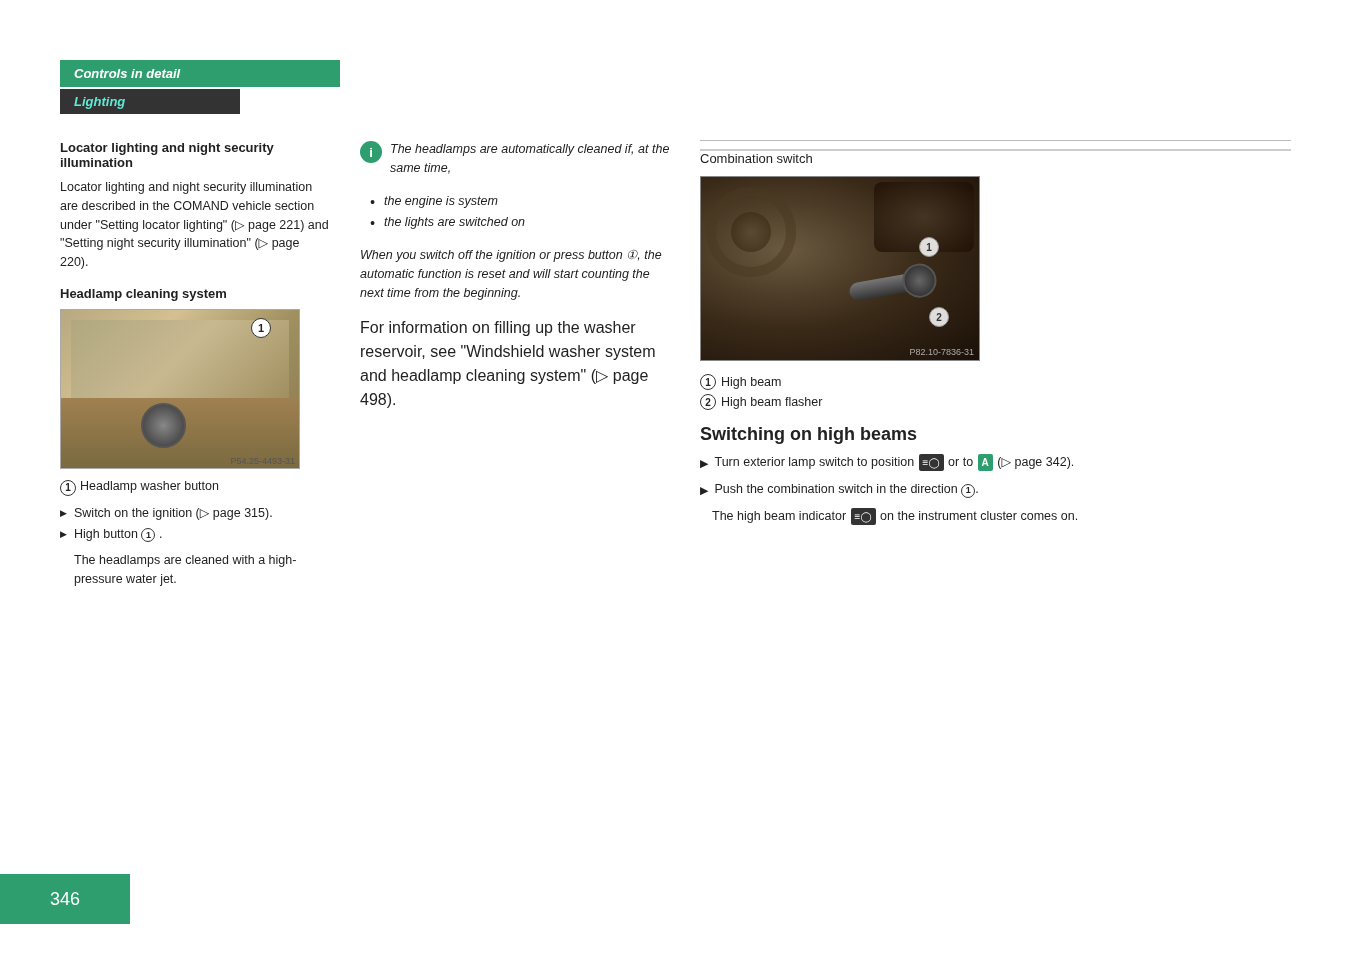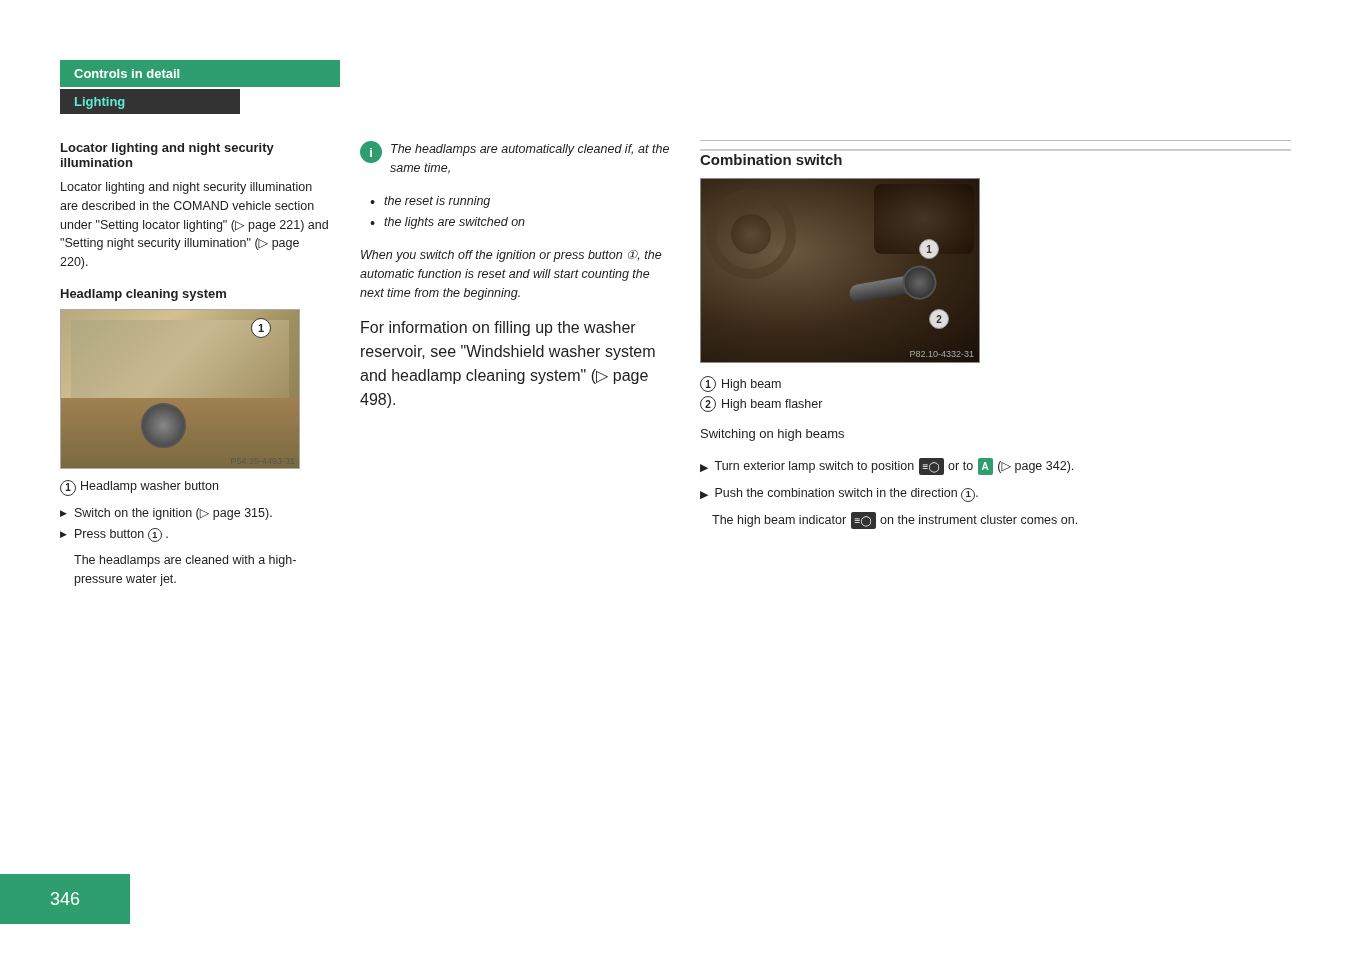--- a/index.html
+++ b/index.html
@@ -12,20 +12,21 @@
       color: #222;
       position: relative;
     }
 
     
     .header-bar {
       position: absolute;
       top: 60px;
       left: 60px;
       right: 60px;
+      font-style: italic;
     }
 
     .controls-title-bar {
       background: #2e9e6e;
       color: white;
       font-weight: bold;
       font-size: 13px;
       padding: 6px 14px;
       display: inline-block;
       min-width: 280px;
@@ -234,22 +235,22 @@
       margin-bottom: 14px;
     }
 
     
     .col-right {
       flex: 1;
       padding-left: 10px;
     }
 
     .combination-title {
-      font-weight: bold;
-      font-size: 15px;
+      font-weight: normal;
+      font-size: 13px;
       margin-bottom: 10px;
       border-top: 2px solid #ccc;
       padding-top: 0;
     }
 
     
     .switch-img {
       width: 280px;
       height: 185px;
       background: linear-gradient(135deg, #3a3530 0%, #504840 40%, #2a2520 100%);
@@ -271,23 +272,23 @@
       display: flex;
       align-items: center;
       gap: 5px;
     }
 
     .high-beam-section {
       margin-top: 14px;
     }
 
     .high-beam-title {
-      font-weight: normal;
-      font-size: 13px;
-      margin-bottom: 16px;
+      font-weight: bold;
+      font-size: 18px;
+      margin-bottom: 8px;
     }
 
     .arrow-bullet {
       display: flex;
       align-items: flex-start;
       gap: 6px;
       font-size: 12.5px;
       line-height: 1.5;
       margin-bottom: 8px;
     }
@@ -379,38 +380,38 @@
     <div class="caption-item">
       <span class="circle-num">1</span>
       <span>Headlamp washer button</span>
     </div>
 
     <ul class="bullet-list">
       <li>
         <span>Switch on the ignition (▷ page 315).</span>
       </li>
       <li>
-        <span>Press button</span>
+        <span>High button</span>
         <span class="circle-num" style="display:inline-flex;width:14px;height:14px;font-size:9px;">1</span>
         <span>.</span>
       </li>
     </ul>
     <div class="sub-text">The headlamps are cleaned with a high-pressure water jet.</div>
   </div>
 
   <div class="col-middle">
 
     <div class="info-box">
       <div class="info-icon">i</div>
       <div class="info-text">The headlamps are automatically cleaned if, at the same time,</div>
     </div>
 
     <ul class="bullet-points">
       <li>
-        <span>the reset is running</span>
+        <span>the engine is system</span>
       </li>
       <li>
         <span>the lights are switched on</span>
       </li>
     </ul>
 
     <div class="italic-para">
       <span>When you switch off the ignition or press button ①, the automatic function is reset and will start counting the next time from the beginning.</span>
     </div>
 
@@ -431,21 +432,21 @@
         <div style="position:absolute;top:5px;right:5px;width:100px;height:70px;background:radial-gradient(ellipse,#4a3a28,#1a0a00);border-radius:8px;opacity:0.7;"></div>
 
         <div style="position:absolute;top:100px;right:50px;width:80px;height:18px;background:linear-gradient(to bottom,#777,#333);border-radius:9px;transform:rotate(-10deg);">
           <div style="position:absolute;right:-8px;top:-8px;width:34px;height:34px;background:radial-gradient(circle,#666,#222);border-radius:50%;border:2px solid #555;"></div>
         </div>
 
         <div style="position:absolute;top:60px;right:40px;width:20px;height:20px;border:1.5px solid #999;border-radius:50%;display:flex;align-items:center;justify-content:center;font-size:10px;font-weight:bold;background:rgba(255,255,255,0.85);color:#333;">1</div>
 
         <div style="position:absolute;top:130px;right:30px;width:20px;height:20px;border:1.5px solid #999;border-radius:50%;display:flex;align-items:center;justify-content:center;font-size:10px;font-weight:bold;background:rgba(255,255,255,0.85);color:#333;">2</div>
 
-        <div style="position:absolute;bottom:3px;right:5px;font-size:9px;color:#aaa;">P82.10-4332-31</div>
+        <div style="position:absolute;bottom:3px;right:5px;font-size:9px;color:#aaa;">P82.10-7836-31</div>
       </div>
     </div>
 
     <div class="switch-caption">
       <span class="circle-num">1</span>
       <span>High beam</span>
     </div>
     <div class="switch-caption">
       <span class="circle-num">2</span>
       <span>High beam flasher</span>

